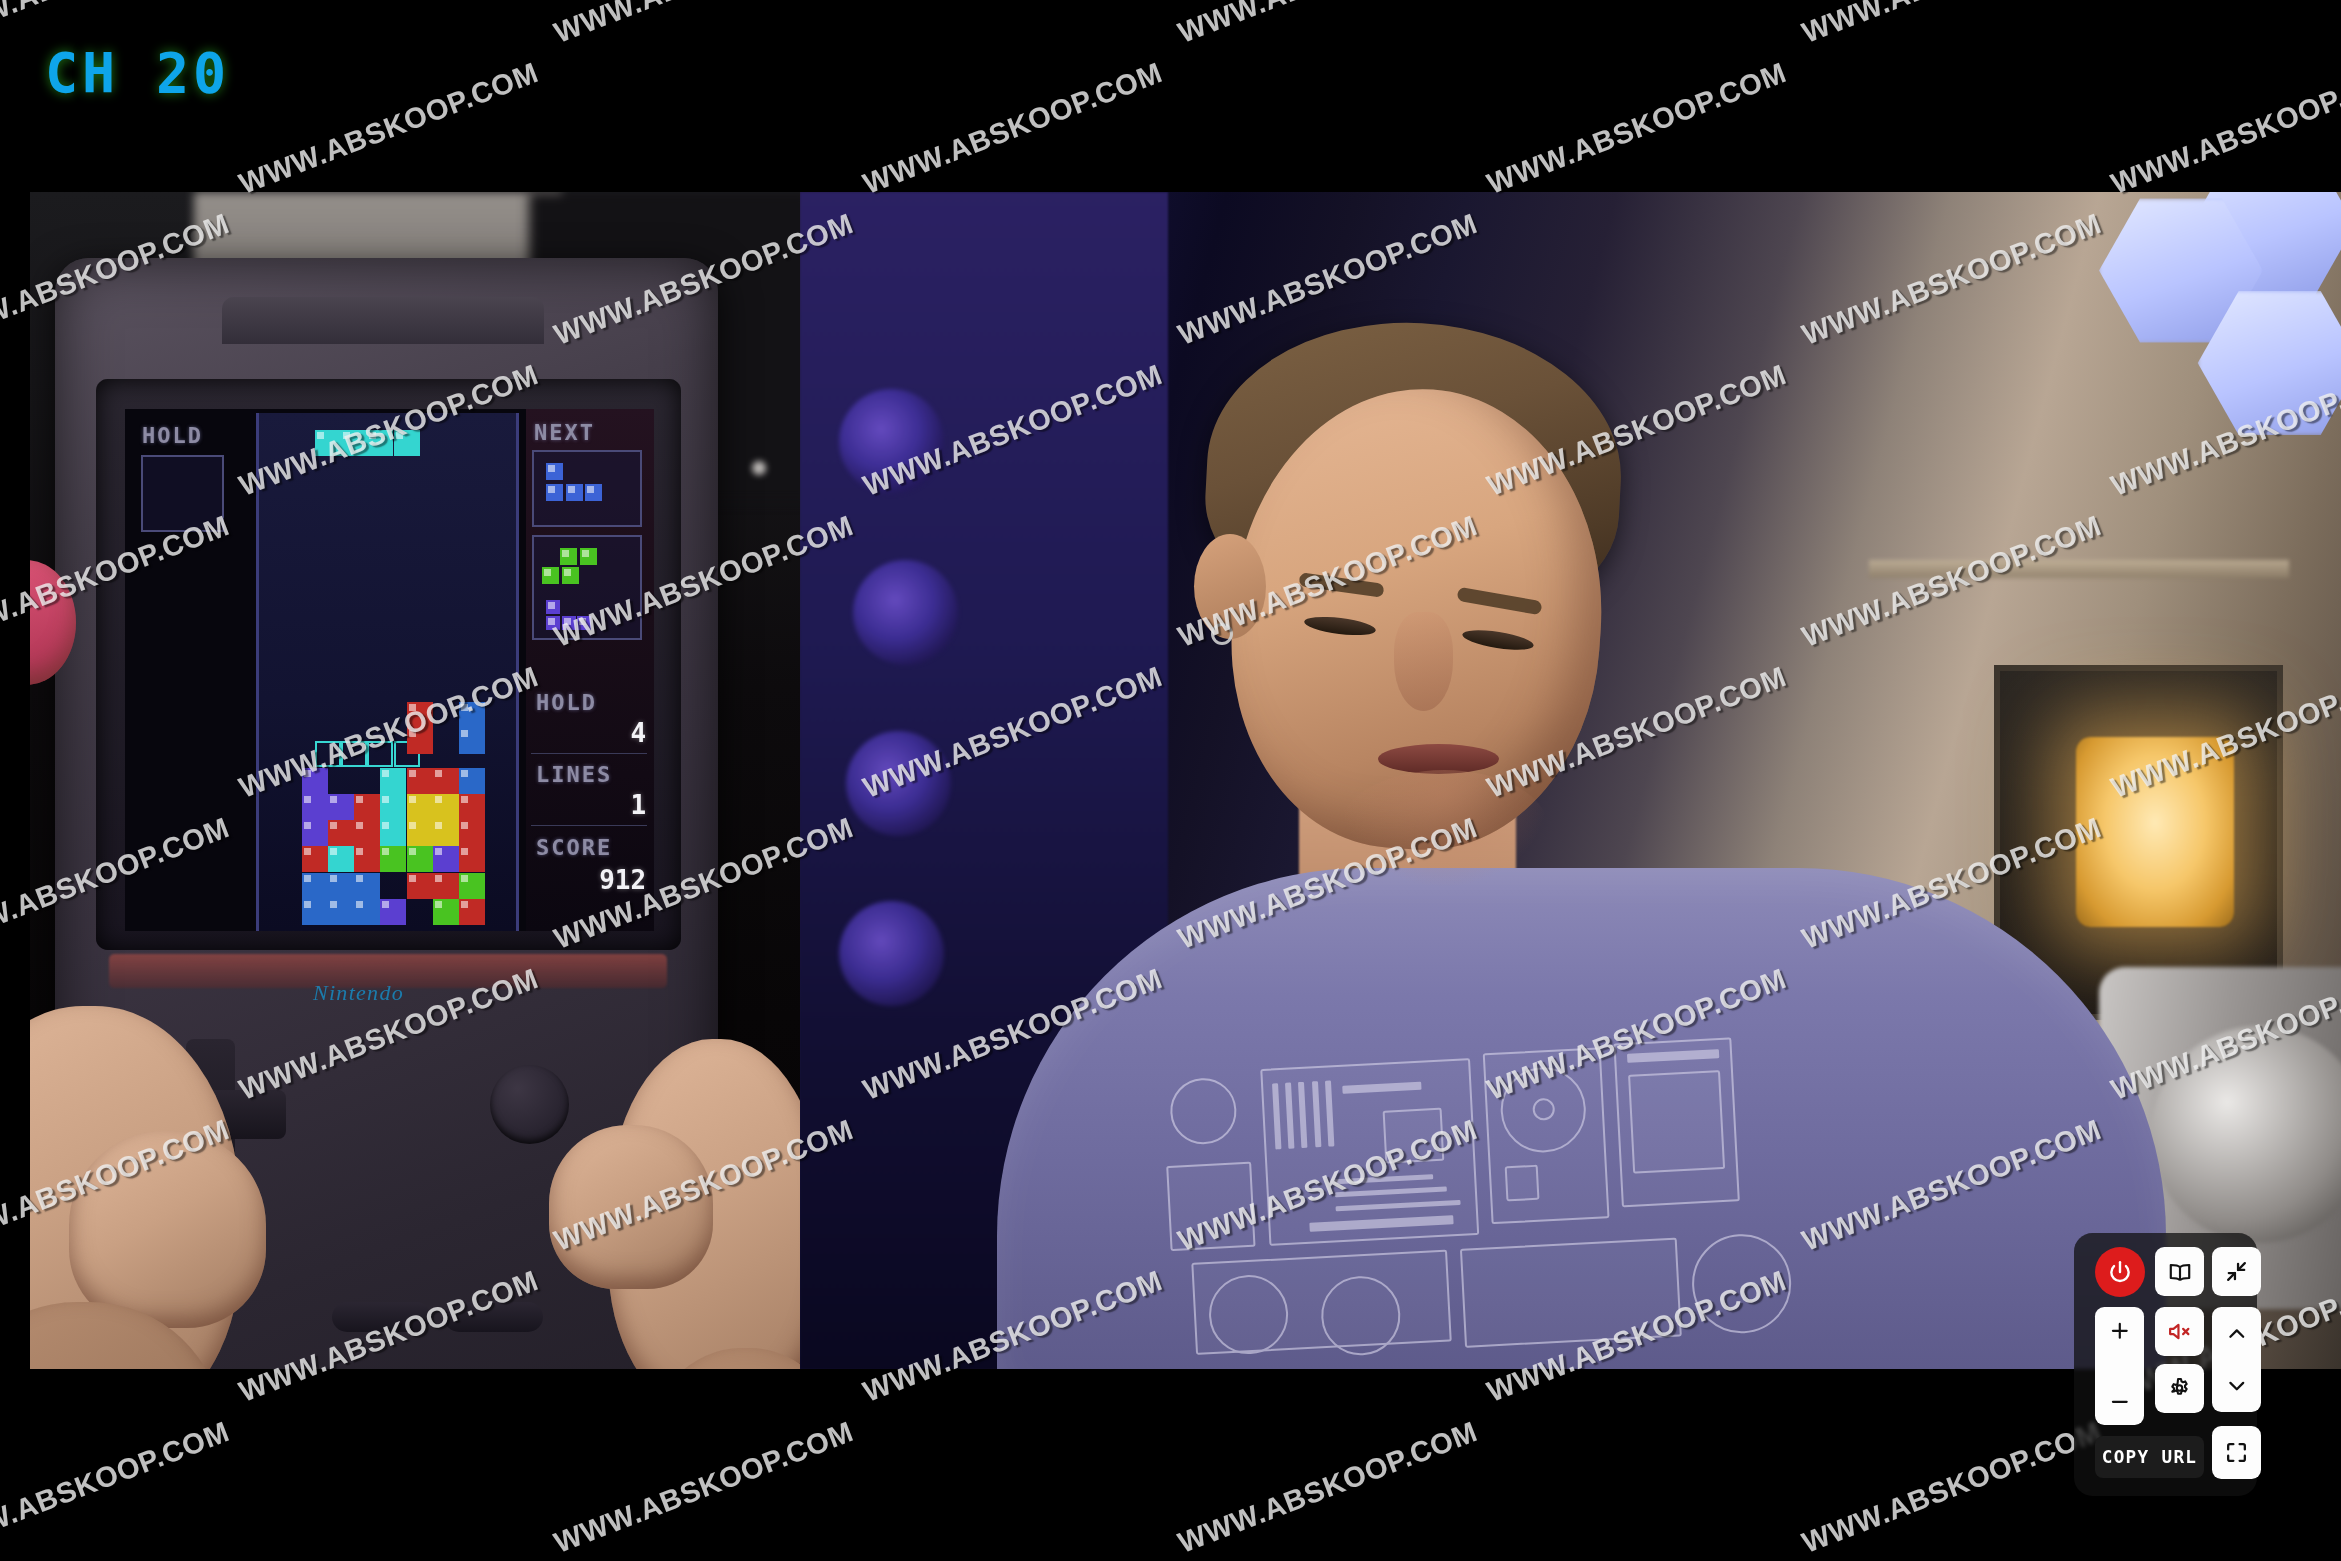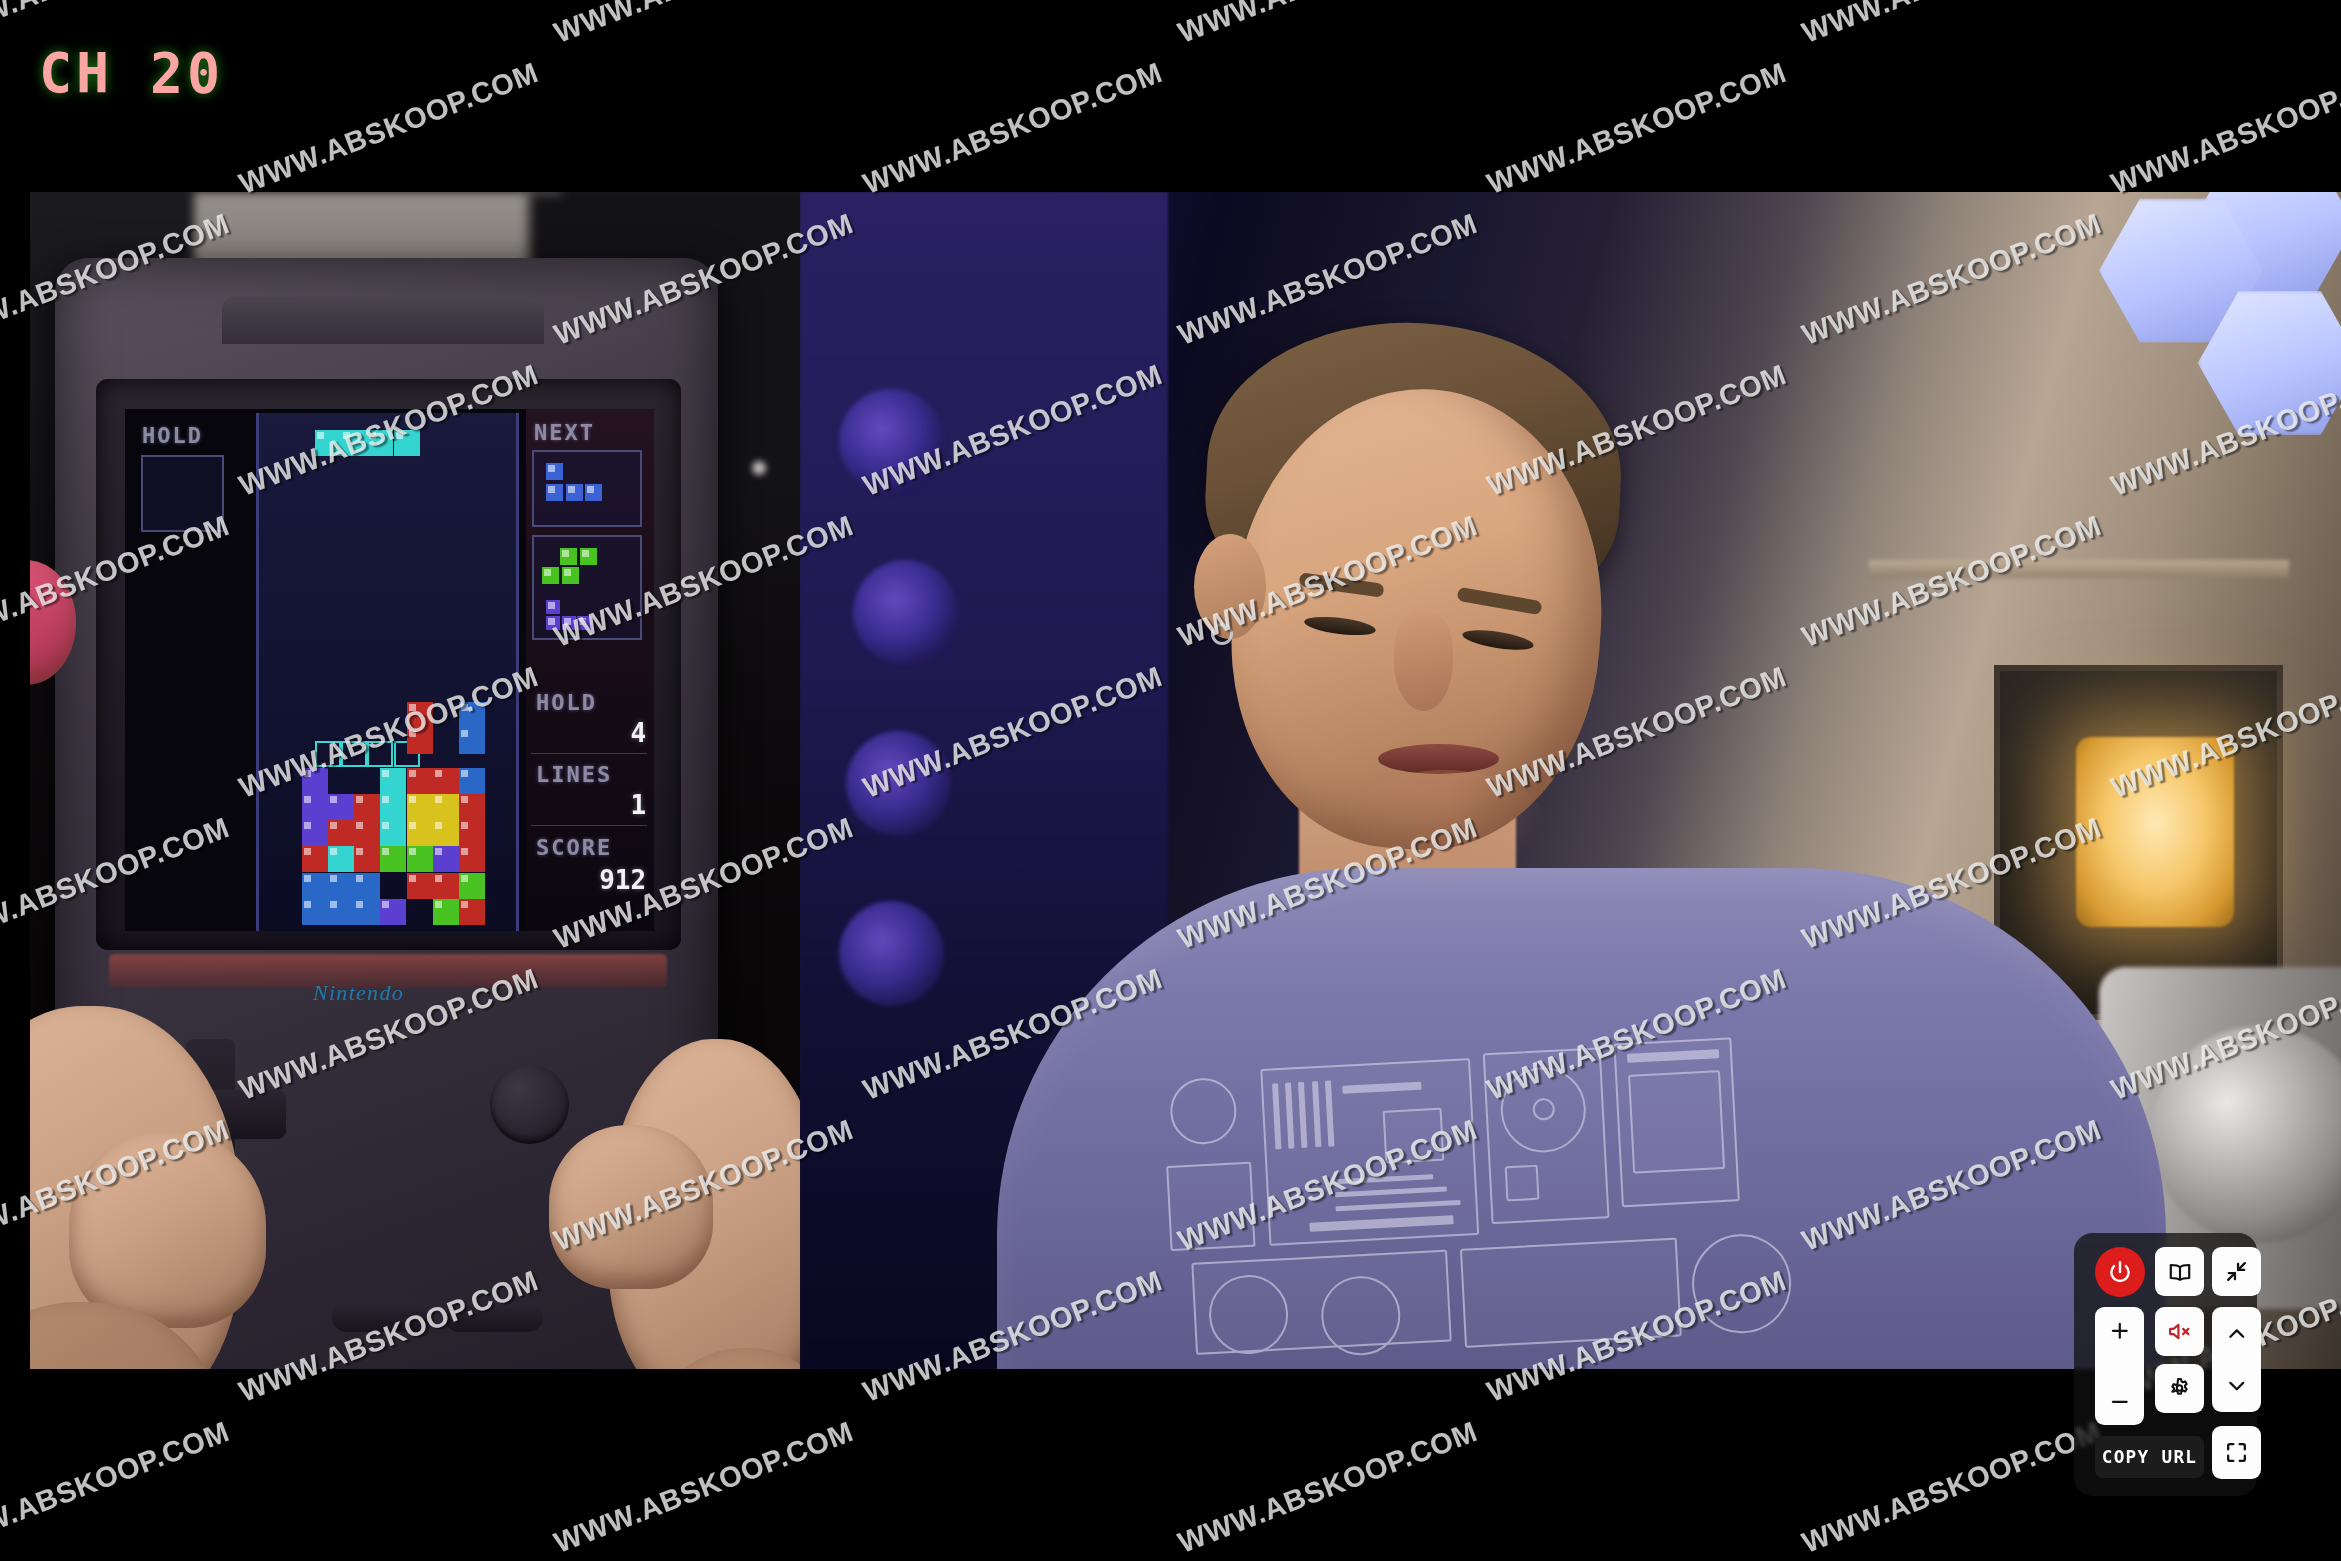--- a/index.html
+++ b/index.html
@@ -6,24 +6,24 @@
   html,body {
     width:2342px; height:1562px;
     background:#000;
     overflow:hidden;
     font-family:"DejaVu Sans Mono", monospace;
   }
   #app { position:relative; width:2342px; height:1562px; background:#000; overflow:hidden; }
 
   
   #channel-osd{
-    position:absolute; left:39px; top:41px;
+    position:absolute; left:45px; top:41px;
     font-family:"DejaVu Sans Mono", monospace;
     font-size:55px; font-weight:bold; letter-spacing:3.9px;
-    color:#fca5a5;
+    color:#0ea5e9;
     text-shadow:0 0 11.8px rgba(60,230,40,.55);
     z-index:40;
   }
 
   
   #video-stage{
     position:absolute; left:0; top:192px; width:2342px; height:1177px;
     display:flex; z-index:5; overflow:hidden;padding-left:30px;
   }
   .feed{ position:relative; height:100%; overflow:hidden; }

